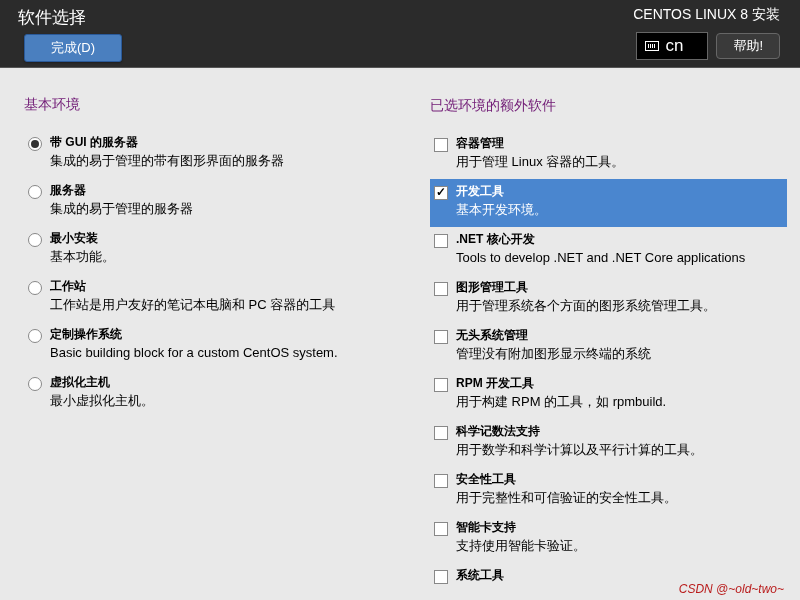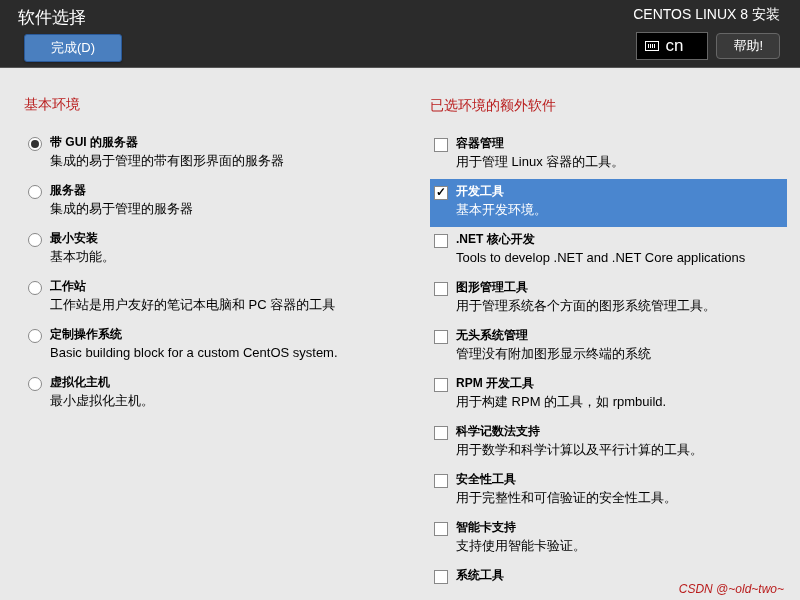--- a/index.html
+++ b/index.html
@@ -8,21 +8,21 @@
 .topbar-title { position: absolute; left: 18px; top: 6px; font-size: 17px; font-weight: 400; }
 .done-btn { position: absolute; left: 24px; top: 34px; background: #4a7fbf; border: 1px solid #2a5a9a; color: #fff; padding: 4px 26px; font-size: 13px; border-radius: 3px; cursor: pointer; box-shadow: 0 1px 2px rgba(0,0,0,0.3); }
 .installer-title { position: absolute; right: 20px; top: 6px; font-size: 14px; }
 .topright { position: absolute; right: 20px; top: 32px; display: flex; gap: 8px; align-items: center; }
 .lang-box { background: #000; border: 1px solid #666; padding: 3px 24px 3px 8px; font-size: 17px; display: flex; align-items: center; gap: 6px; }
 .kb-icon { width: 14px; height: 10px; border: 1px solid #fff; display: inline-block; position: relative; }
 .kb-icon::after { content: ''; position: absolute; left: 2px; right: 2px; top: 2px; bottom: 2px; background: repeating-linear-gradient(90deg, #fff 0 1px, transparent 1px 2px); }
 .help-btn { background: #3a3a3a; border: 1px solid #666; color: #fff; padding: 3px 16px; font-size: 13px; border-radius: 4px; cursor: pointer; }
 .content { display: flex; padding: 28px 12px 0 24px; gap: 48px; height: calc(100% - 68px - 20px); }
 .col { flex: 1; }
-.col-header { font-size: 14px; margin-bottom: 16px; color: #b91c1c; }
+.col-header { font-size: 14px; margin-bottom: 16px; color: #701a75; }
 .option-list { display: flex; flex-direction: column; }
 .option { display: flex; align-items: flex-start; padding: 4px 6px 8px 4px; gap: 8px; }
 .option.selected { background: #4a86cf; color: #fff; }
 .radio { width: 14px; height: 14px; border-radius: 50%; border: 1px solid #888; margin-top: 3px; flex-shrink: 0; background: #fff; position: relative; }
 .radio.checked::after { content: ''; position: absolute; left: 2px; top: 2px; width: 8px; height: 8px; border-radius: 50%; background: #333; }
 .checkbox { width: 14px; height: 14px; border: 1px solid #888; margin-top: 3px; flex-shrink: 0; background: #fff; position: relative; }
 .checkbox.checked { background: #fff; }
 .checkbox.checked::after { content: '✓'; position: absolute; left: 1px; top: -2px; font-size: 12px; color: #000; font-weight: bold; }
 .opt-body { flex: 1; }
 .opt-title { font-size: 12px; font-weight: bold; line-height: 1.4; }

